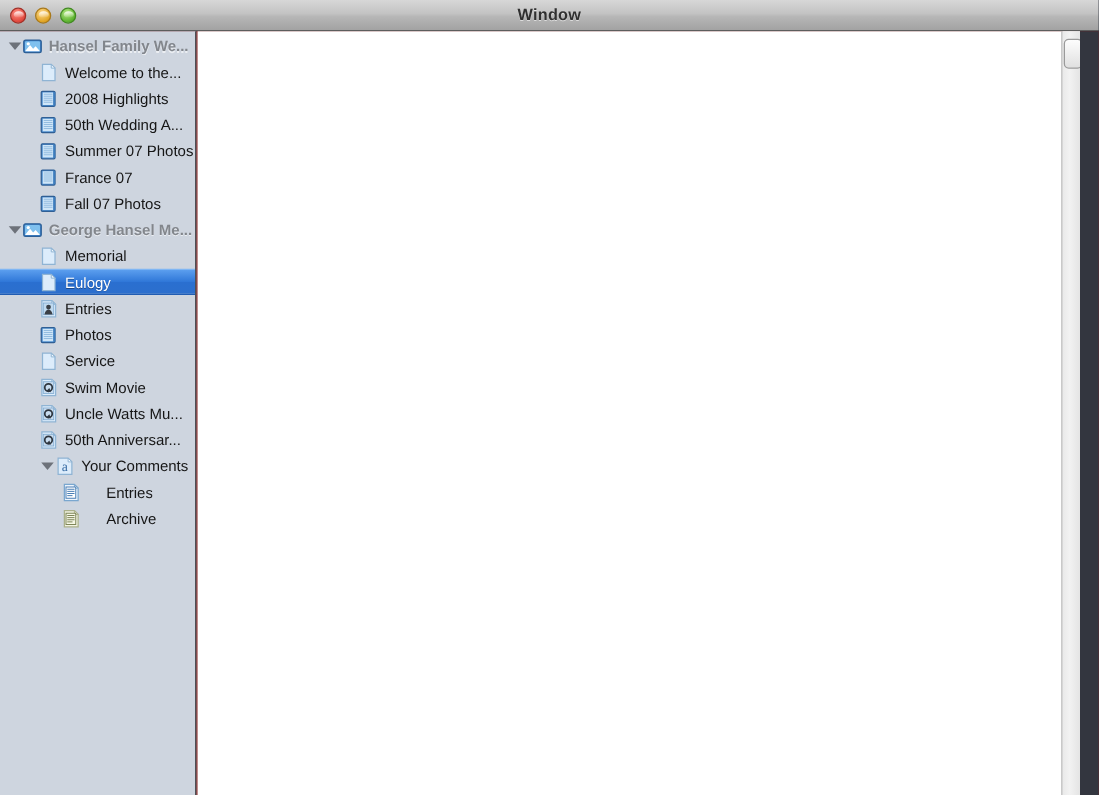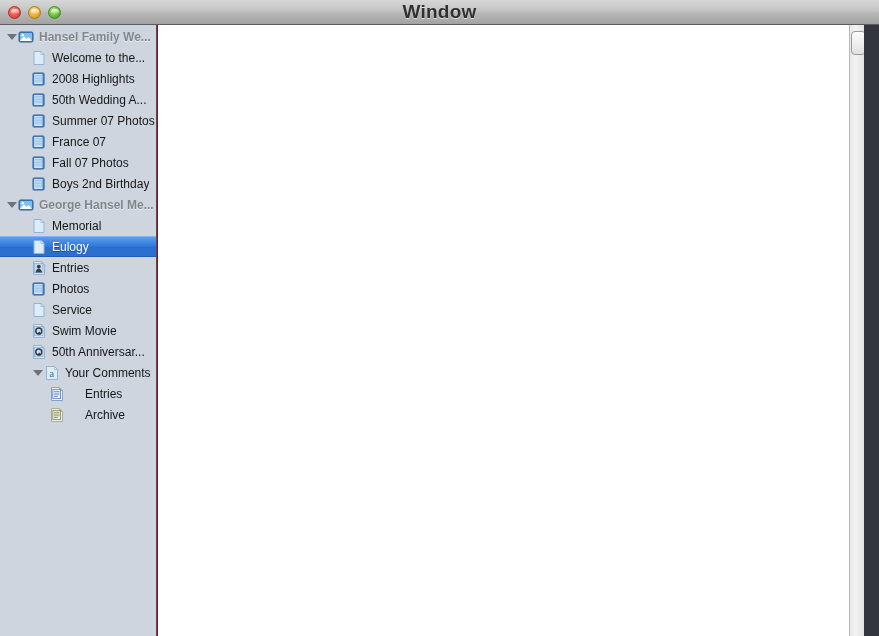--- a/index.html
+++ b/index.html
@@ -33,21 +33,21 @@
     background: linear-gradient(to bottom, #d7d7d7 0%, #c3c3c3 45%, #b7b7b7 55%, #a2a2a2 100%);
     border-bottom: 1px solid #5d5d5d;
     box-sizing: border-box;
   }
   .title-text {
     position: absolute;
     left: 0; top: 0;
     width: 879px;
     line-height: 24px;
     text-align: center;
-    font-size: 19px;
+    font-size: 13px;
     font-weight: bold;
     color: #303030;
     text-shadow: 0 1px 0 rgba(255,255,255,0.55);
     letter-spacing: 0.2px;
   }
   .traffic {
     position: absolute;
     left: 8px; top: 6px;
     display: flex;
     gap: 7px;
@@ -302,37 +302,20 @@
         <line x1="4" y1="6" x2="11" y2="6"></line>
         <line x1="4" y1="7.6" x2="11" y2="7.6"></line>
         <line x1="4" y1="9.2" x2="11" y2="9.2"></line>
         <line x1="4" y1="10.8" x2="11" y2="10.8"></line>
       </g>
       <rect x="11.6" y="2.6" width="1.6" height="10.8" fill="#3d7cbc"></rect>
     </svg>
             </span>
             <span class="label">Fall 07 Photos</span>
           </div>
-          <div class="row indent-1">
-            <span class="ico">
-              <svg width="16" height="16" viewBox="0 0 16 16">
-      <rect x="2" y="2" width="11" height="12" rx="1" fill="#4f8fd0" stroke="#2f5f95"></rect>
-      <rect x="3.2" y="3" width="8.6" height="10" fill="#cfe6f8"></rect>
-      <g stroke="#8ab6dd" stroke-width="0.7">
-        <line x1="4" y1="4.4" x2="11" y2="4.4"></line>
-        <line x1="4" y1="6" x2="11" y2="6"></line>
-        <line x1="4" y1="7.6" x2="11" y2="7.6"></line>
-        <line x1="4" y1="9.2" x2="11" y2="9.2"></line>
-        <line x1="4" y1="10.8" x2="11" y2="10.8"></line>
-      </g>
-      <rect x="11.6" y="2.6" width="1.6" height="10.8" fill="#3d7cbc"></rect>
-    </svg>
-            </span>
-            <span class="label">Boys 2nd Birthday</span>
-          </div>
           <div class="row group indent-0">
             <span class="disclosure open"></span>
             <span class="ico">
               <svg width="16" height="16" viewBox="0 0 16 16">
       <rect x="1" y="3" width="14" height="10" rx="1.5" fill="#3f82c8" stroke="#2c5f96"></rect>
       <rect x="2" y="4" width="12" height="8" rx="1" fill="#7fc0ee"></rect>
       <path d="M2 12 L6 7 L8.5 10 L10.5 8 L14 12 Z" fill="#ffffff"></path>
       <circle cx="4.6" cy="6" r="1.3" fill="#ffffff"></circle>
     </svg>
             </span>
@@ -398,20 +381,32 @@
             <span class="ico">
               <svg width="16" height="16" viewBox="0 0 16 16">
       <path d="M2.5 1.5 h8 l3 3 v10 h-11 z" fill="#dcecfb" stroke="#8fb4d4"></path>
       <path d="M10.5 1.5 v3 h3 z" fill="#f4f9fd" stroke="#8fb4d4" stroke-width="0.8"></path>
       <rect x="3.6" y="3.4" width="8.4" height="9.4" fill="#c8dcef" stroke="#7ba6cd" stroke-width="0.6"></rect>
       <circle cx="7.8" cy="8" r="3" fill="none" stroke="#2f3740" stroke-width="1.4"></circle>
       <path d="M6.3 10.6 l3.4 1.2 l-1.2 -3.4 z" fill="#2f3740"></path>
     </svg>
             </span>
             <span class="label">Swim Movie</span>
+          </div>
+          <div class="row indent-1">
+            <span class="ico">
+              <svg width="16" height="16" viewBox="0 0 16 16">
+      <path d="M2.5 1.5 h8 l3 3 v10 h-11 z" fill="#dcecfb" stroke="#8fb4d4"></path>
+      <path d="M10.5 1.5 v3 h3 z" fill="#f4f9fd" stroke="#8fb4d4" stroke-width="0.8"></path>
+      <rect x="3.6" y="3.4" width="8.4" height="9.4" fill="#c8dcef" stroke="#7ba6cd" stroke-width="0.6"></rect>
+      <circle cx="7.8" cy="8" r="3" fill="none" stroke="#2f3740" stroke-width="1.4"></circle>
+      <path d="M6.3 10.6 l3.4 1.2 l-1.2 -3.4 z" fill="#2f3740"></path>
+    </svg>
+            </span>
+            <span class="label">Uncle Watts Mu...</span>
           </div>
           <div class="row indent-1">
             <span class="ico">
               <svg width="16" height="16" viewBox="0 0 16 16">
       <path d="M2.5 1.5 h8 l3 3 v10 h-11 z" fill="#dcecfb" stroke="#8fb4d4"></path>
       <path d="M10.5 1.5 v3 h3 z" fill="#f4f9fd" stroke="#8fb4d4" stroke-width="0.8"></path>
       <rect x="3.6" y="3.4" width="8.4" height="9.4" fill="#c8dcef" stroke="#7ba6cd" stroke-width="0.6"></rect>
       <circle cx="7.8" cy="8" r="3" fill="none" stroke="#2f3740" stroke-width="1.4"></circle>
       <path d="M6.3 10.6 l3.4 1.2 l-1.2 -3.4 z" fill="#2f3740"></path>
     </svg>

